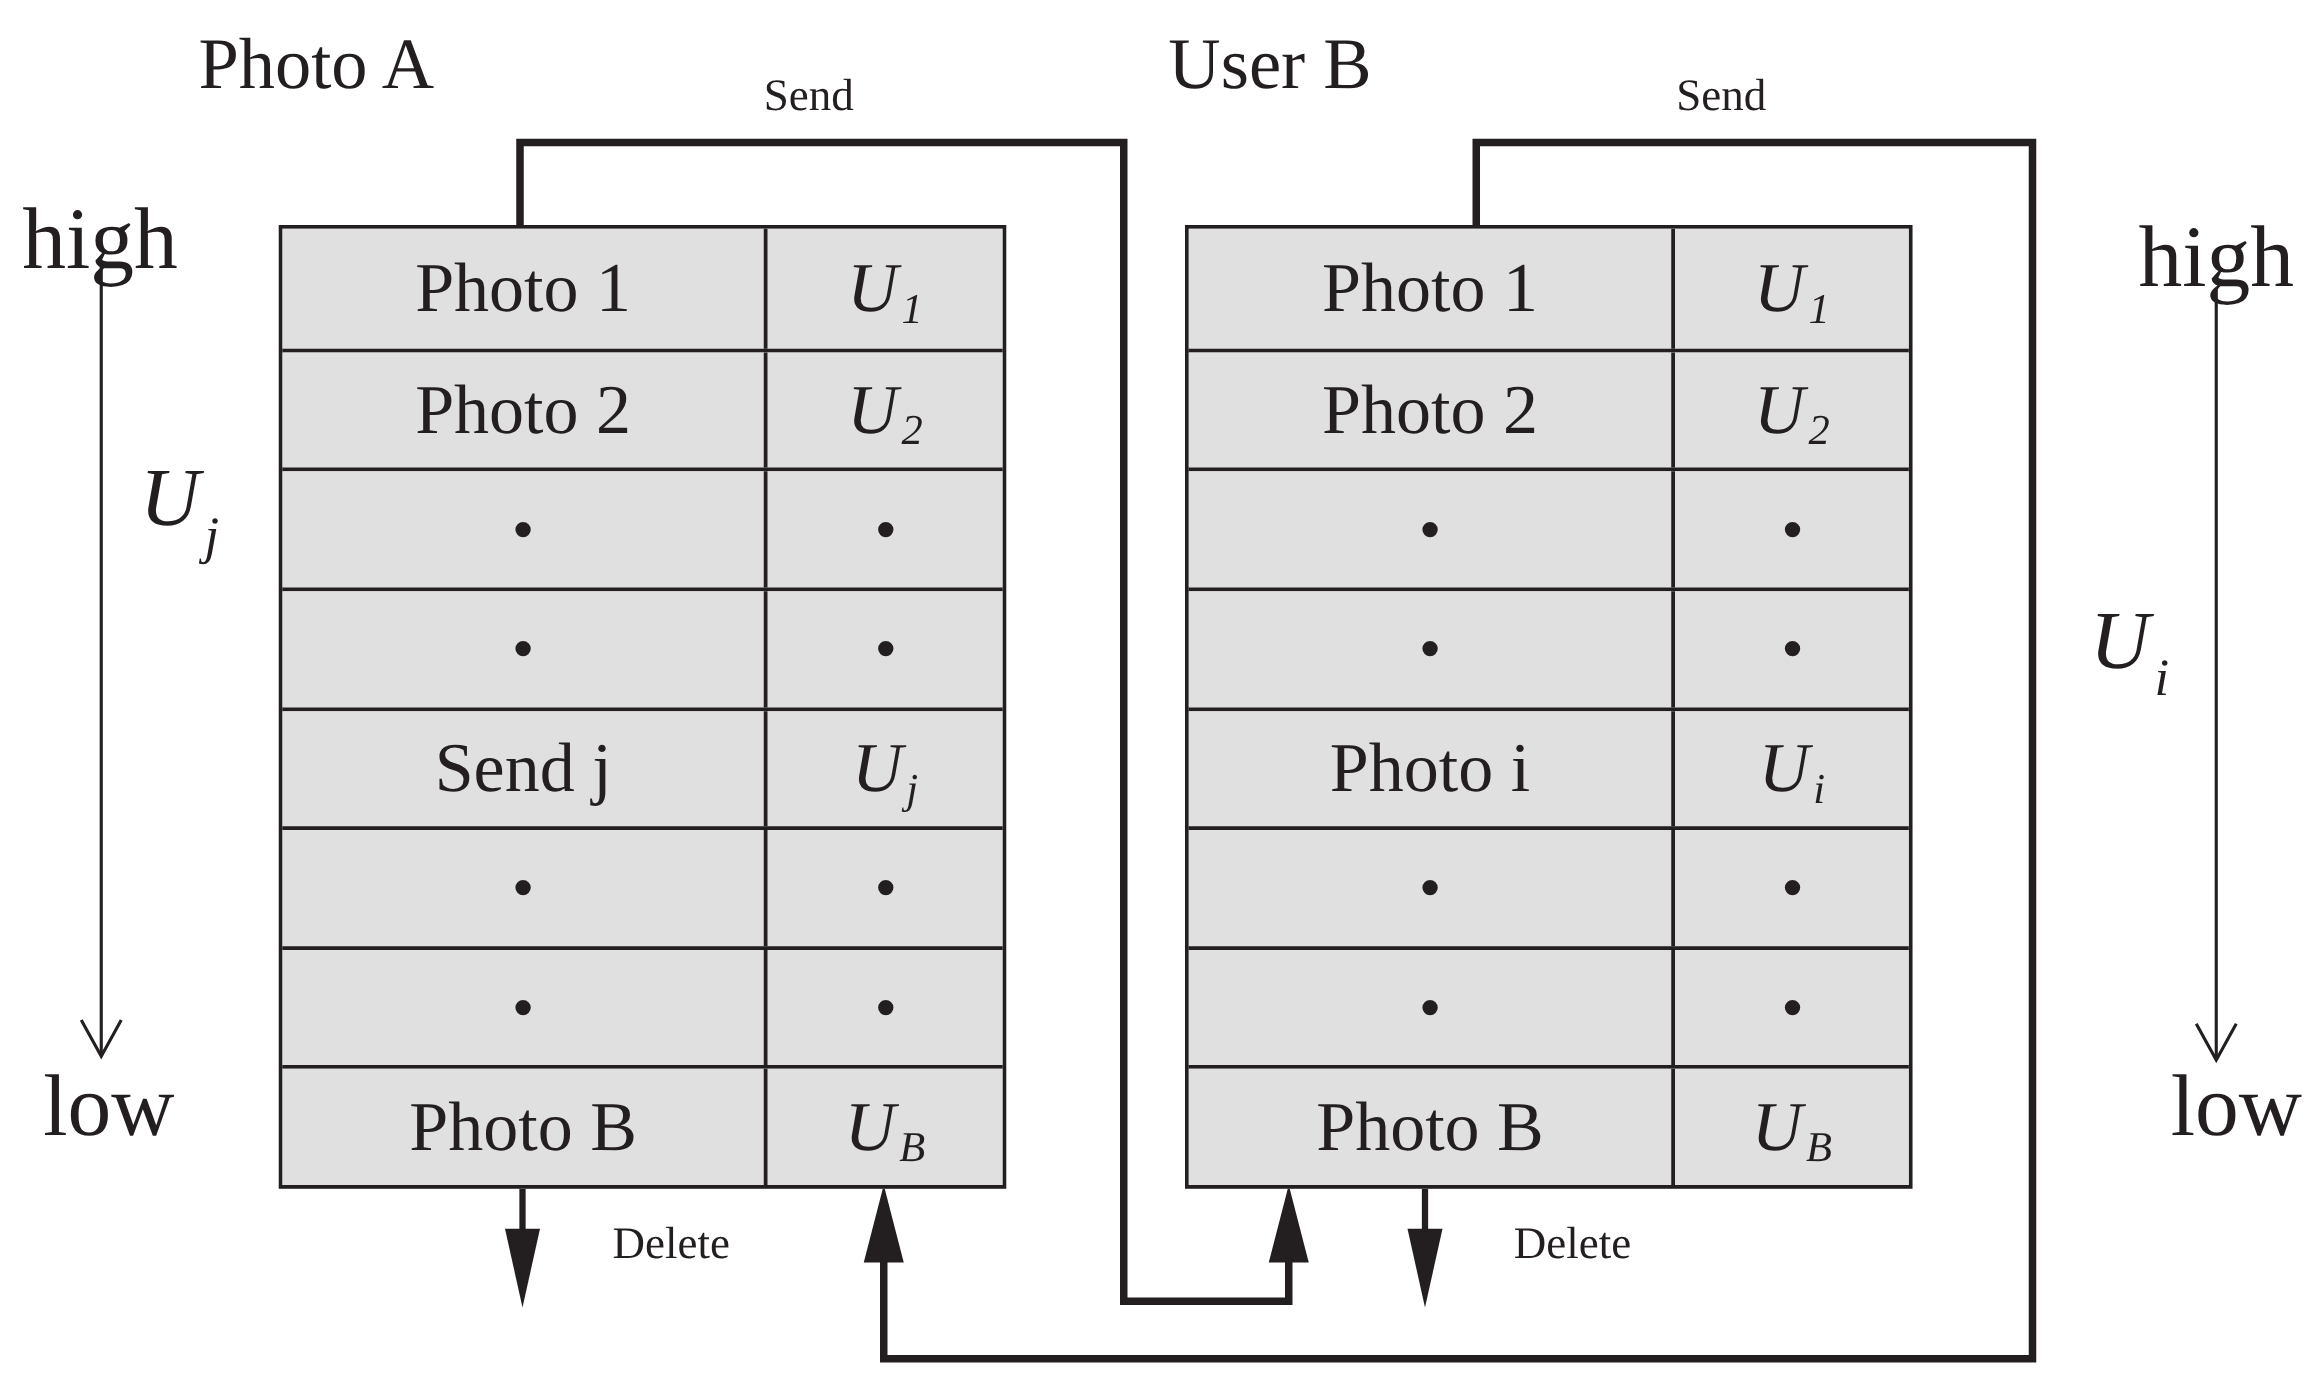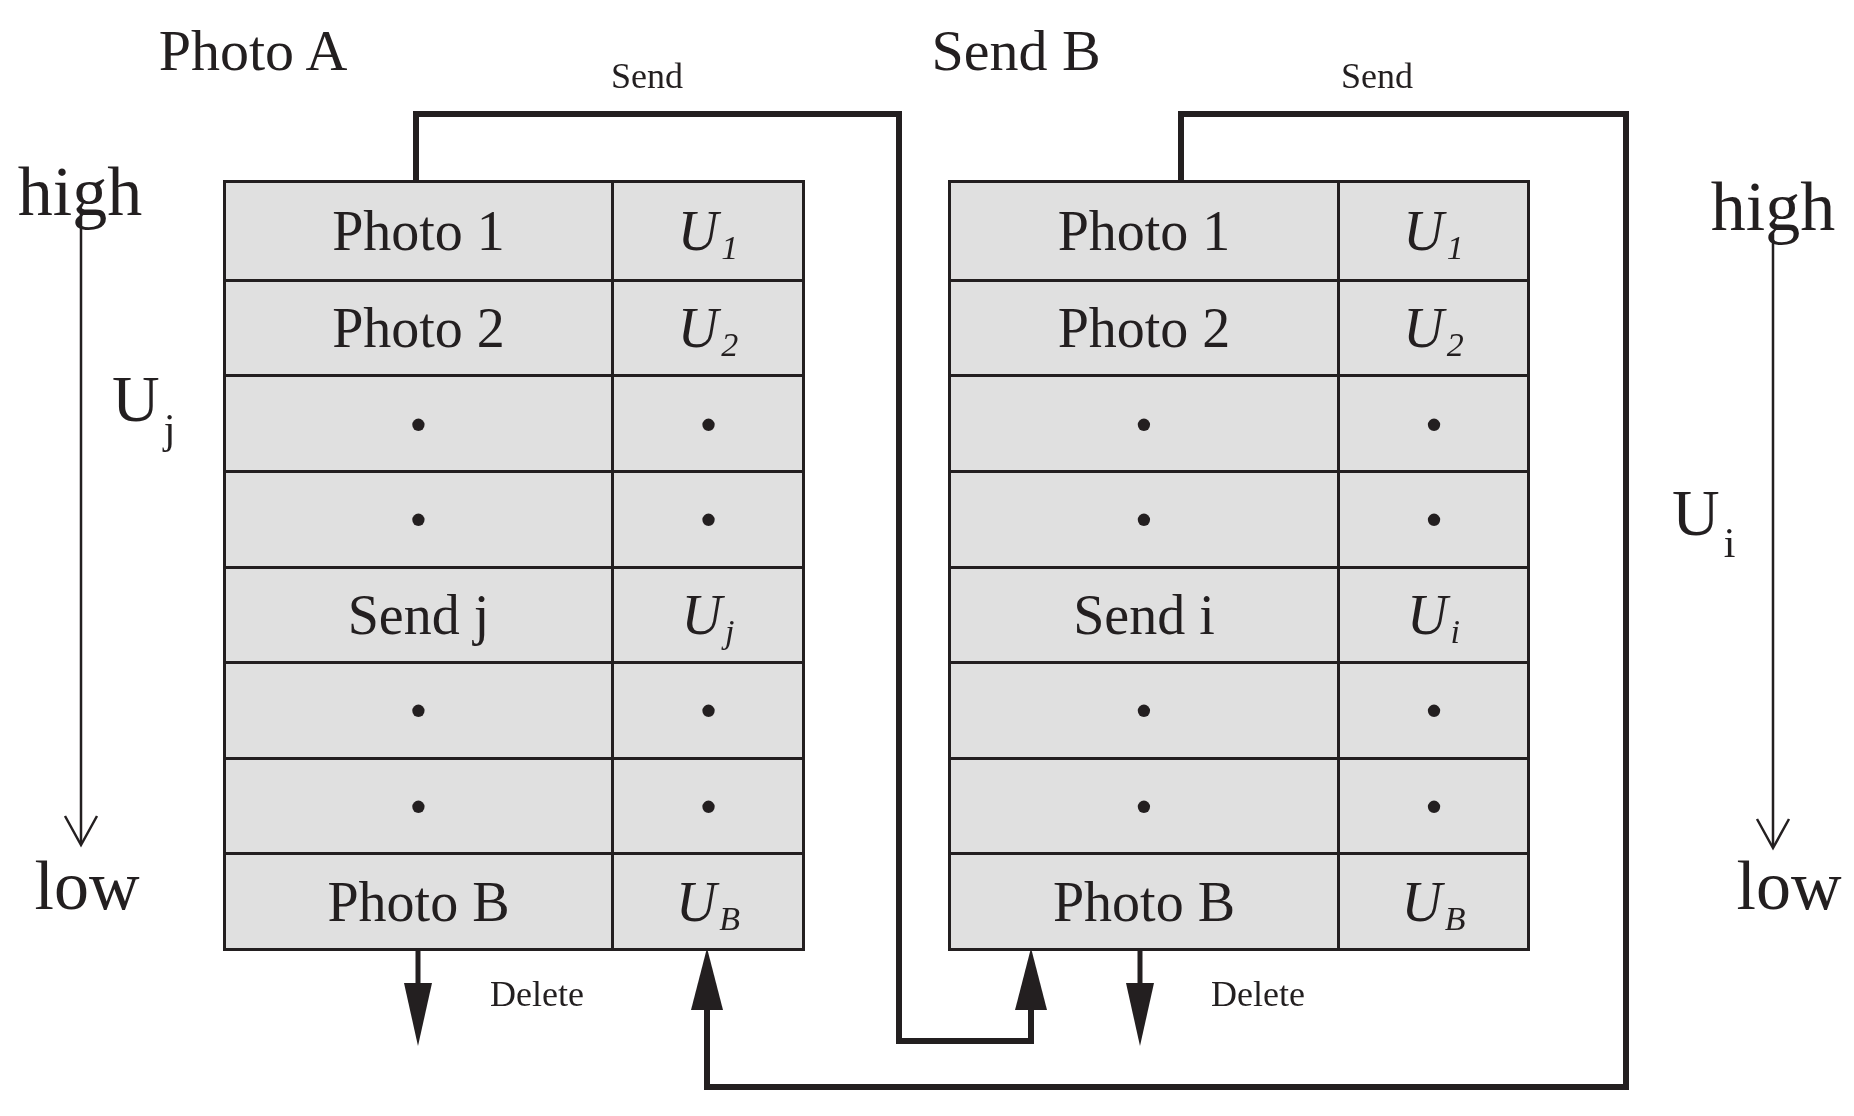--- a/index.html
+++ b/index.html
@@ -34,21 +34,21 @@
   .cell.dot{font-size:76px;font-weight:bold;}
   .usub{font-size:34px;font-style:italic;position:relative;top:17px;margin-left:3px;}
   
   .lbl{
     position:absolute;white-space:nowrap;color:var(--line);
     font-size:36px;line-height:1;transform:translateX(-50%);
   }
   .lbl.small{font-size:70px;}
   .axis-lbl{
     position:absolute;white-space:nowrap;color:var(--line);
-    font-size:66px;line-height:1;
+    font-size:66px;line-height:1;font-style:italic;
   }
   .axis-sub{font-size:42px;position:relative;top:22px;margin-left:4px;}
 </style>
 </head>
 <body>
 
 <div class="canvas">
 
   <svg class="wires" width="1854" height="1116" viewBox="0 0 1854 1116">
 
@@ -147,21 +147,21 @@
           <span>·</span>
         </div>
     </div>
     <div class="row">
       <div class="cell dot">·</div>
       <div class="cell ucell dot">
           <span>·</span>
         </div>
     </div>
     <div class="row">
-      <div class="cell">Send i</div>
+      <div class="cell">Photo i</div>
       <div class="cell ucell">
           <span>U</span>
           <span class="usub">i</span>
         </div>
     </div>
     <div class="row">
       <div class="cell dot">·</div>
       <div class="cell ucell dot">
           <span>·</span>
         </div>
@@ -175,21 +175,21 @@
     <div class="row">
       <div class="cell">Photo B</div>
       <div class="cell ucell">
           <span>U</span>
           <span class="usub">B</span>
         </div>
     </div>
   </div>
 
   <div class="lbl" style="left:253px;top:22px;font-size:58px;">Photo A</div>
-  <div class="lbl" style="left:1016px;top:22px;font-size:58px;">Send B</div>
+  <div class="lbl" style="left:1016px;top:22px;font-size:58px;">User B</div>
 
   <div class="lbl" style="left:647px;top:58px;">Send</div>
   <div class="lbl" style="left:1377px;top:58px;">Send</div>
 
   <div class="lbl small" style="left:80px;top:157px;">high</div>
   <div class="lbl small" style="left:87px;top:851px;">low</div>
   <div class="lbl small" style="left:1773px;top:172px;">high</div>
   <div class="lbl small" style="left:1789px;top:851px;">low</div>
 
   <div class="axis-lbl" style="left:112px;top:366px;"><span>U</span><span class="axis-sub">j</span></div>

